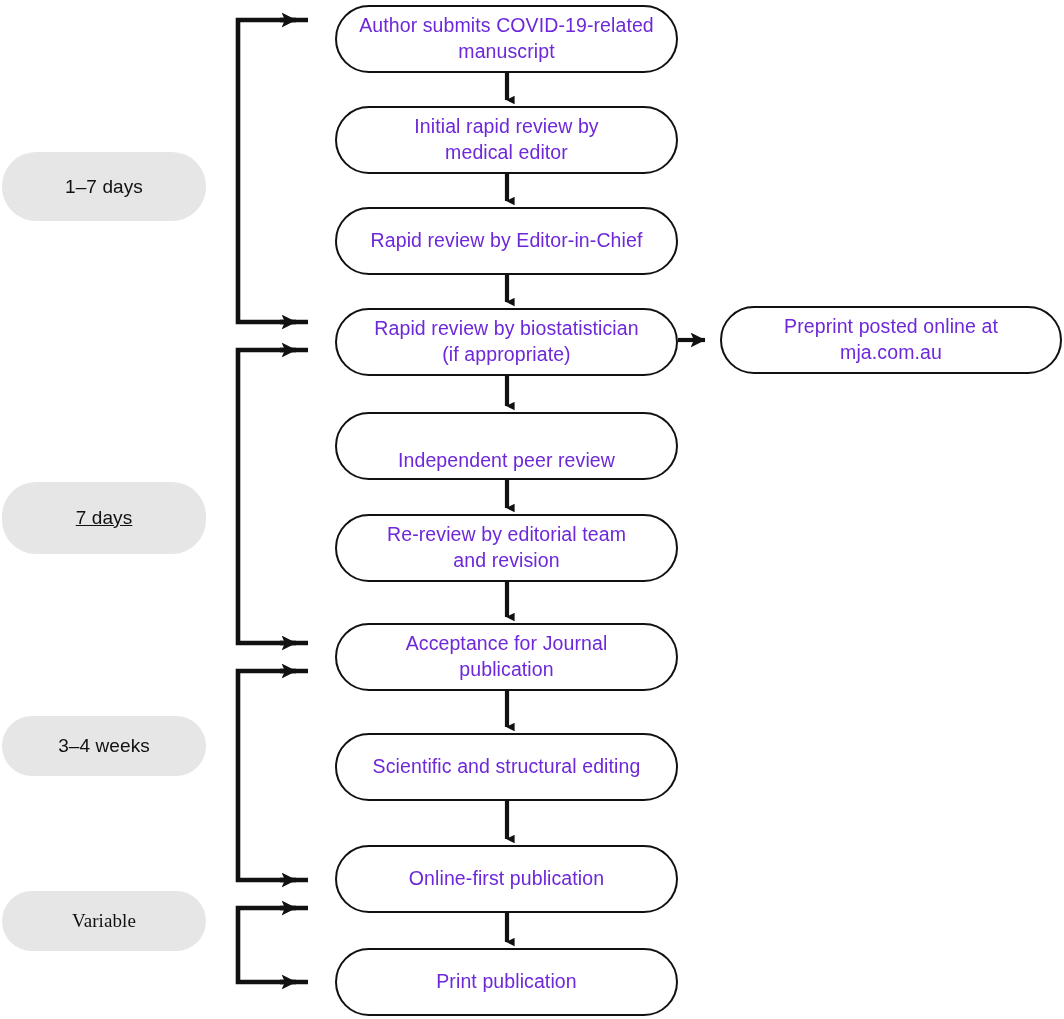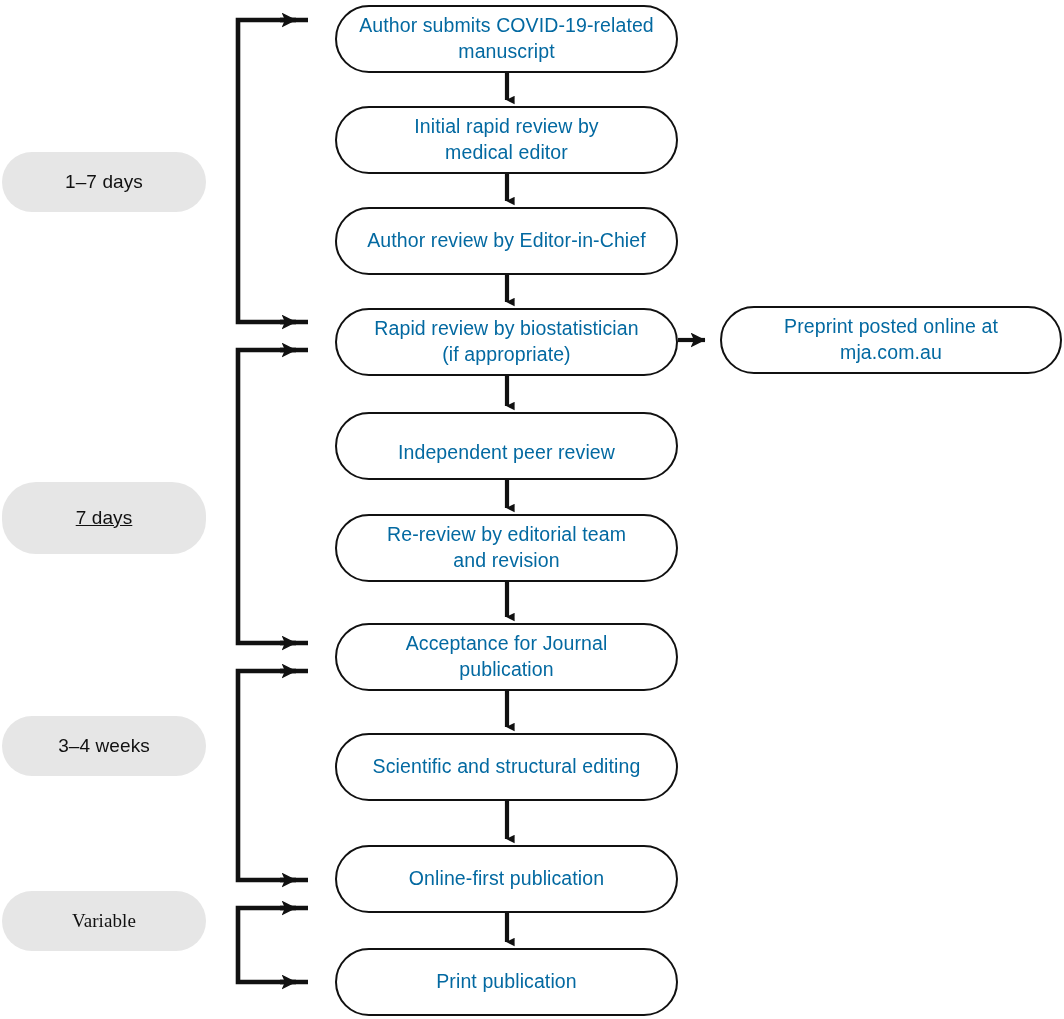--- a/index.html
+++ b/index.html
@@ -28,25 +28,25 @@
   .node-box {
     position: absolute;
     box-sizing: border-box;
     border: 2.2px solid #111111;
     border-radius: 34px;
     background: #ffffff;
     display: flex;
     align-items: center;
     justify-content: center;
     text-align: center;
-    color: #0369a1;
+    color: #6d28d9;
     font-size: 19.5px;
     line-height: 1.32;
     letter-spacing: 0.1px;
-    padding: 12px 18px;
+    padding: 4px 18px;
   }
   .node-box .node-label {
     display: block;
     white-space: pre-line;
   }
   .pill {
     position: absolute;
     box-sizing: border-box;
     background: #e6e6e6;
     border-radius: 34px;
@@ -105,21 +105,21 @@
       <path d="M 280 671 L 296 671" marker-end="url(#arrowhead-right)"></path>
       <path d="M 280 880 L 296 880" marker-end="url(#arrowhead-right)"></path>
     </g>
     <g stroke="#111111" stroke-width="4.6" fill="none" stroke-linejoin="miter">
       <path d="M 308 908 L 238 908 L 238 982 L 308 982"></path>
       <path d="M 280 908 L 296 908" marker-end="url(#arrowhead-right)"></path>
       <path d="M 280 982 L 296 982" marker-end="url(#arrowhead-right)"></path>
     </g>
   </svg>
 
-  <div class="pill" style="left:2px; top:152px; width:204px; height:60px;">
+  <div class="pill" style="left:2px; top:152px; width:204px; height:69px;">
     <span>1–7 days</span>
   </div>
   <div class="pill" style="left:2px; top:482px; width:204px; height:72px;text-decoration:underline;">
     <span>7 days</span>
   </div>
   <div class="pill" style="left:2px; top:716px; width:204px; height:60px;">
     <span>3–4 weeks</span>
   </div>
   <div class="pill" style="left:2px; top:891px; width:204px; height:60px;font-family:Liberation Serif, serif;">
     <span>Variable</span>
@@ -127,21 +127,21 @@
 
   <div class="node-box" style="left:335px; top:5px; width:343px; height:68px;">
     <span class="node-label">Author submits COVID-19-related
 manuscript</span>
   </div>
   <div class="node-box" style="left:335px; top:106px; width:343px; height:68px;">
     <span class="node-label">Initial rapid review by
 medical editor</span>
   </div>
   <div class="node-box" style="left:335px; top:207px; width:343px; height:68px;">
-    <span class="node-label">Author review by Editor-in-Chief</span>
+    <span class="node-label">Rapid review by Editor-in-Chief</span>
   </div>
   <div class="node-box" style="left:335px; top:308px; width:343px; height:68px;">
     <span class="node-label">Rapid review by biostatistician
 (if appropriate)</span>
   </div>
   <div class="node-box" style="left:720px; top:306px; width:342px; height:68px;">
     <span class="node-label">Preprint posted online at
 mja.com.au</span>
   </div>
   <div class="node-box" style="left:335px; top:412px; width:343px; height:68px;align-items:flex-end;">

